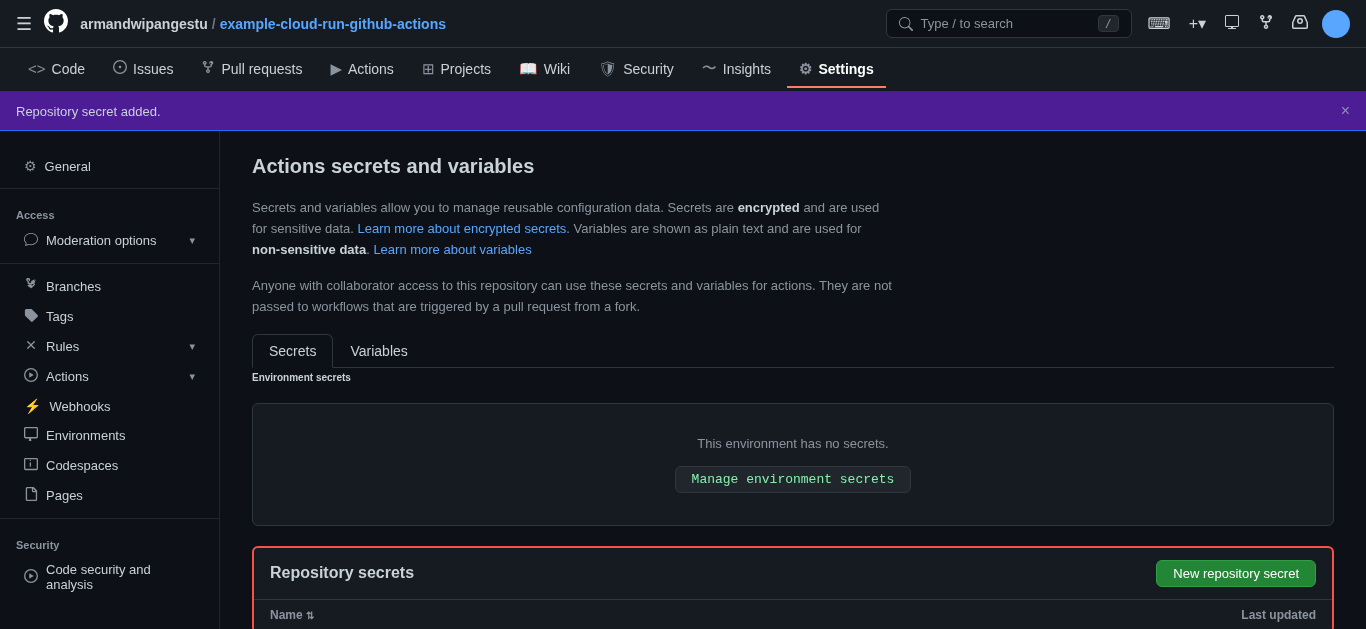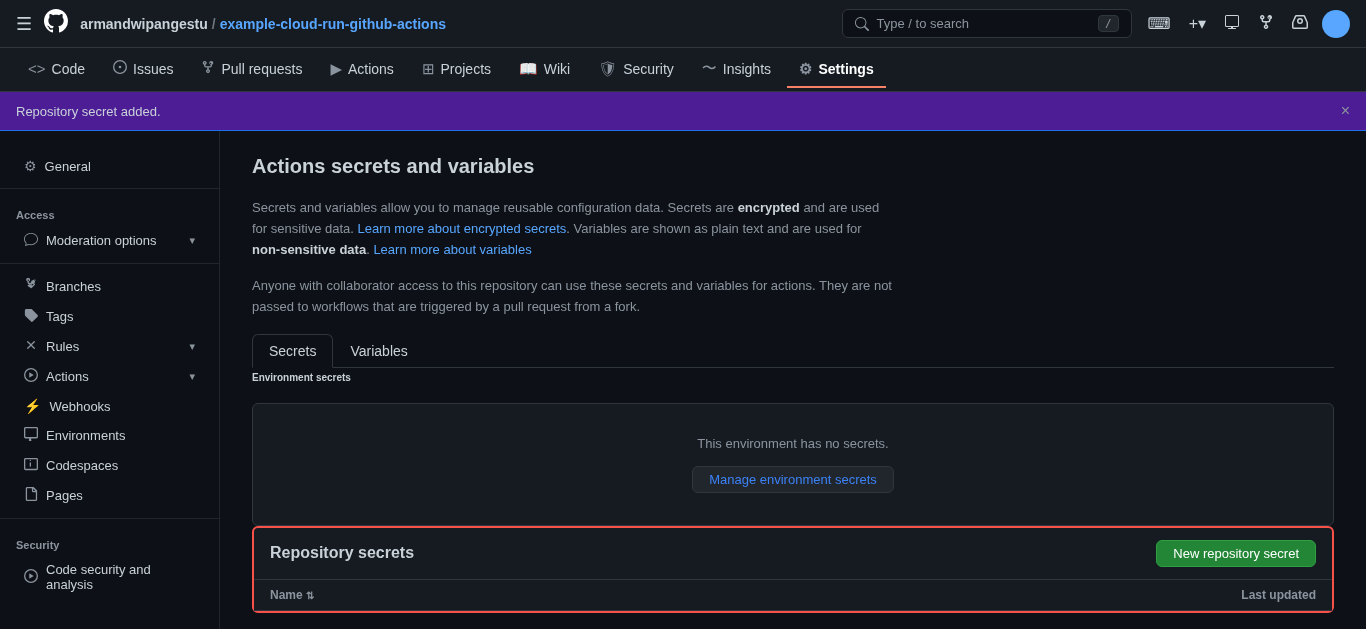--- a/index.html
+++ b/index.html
@@ -28,21 +28,21 @@
     .nav-breadcrumb a { color: #c9d1d9; text-decoration: none; }
     .nav-breadcrumb .sep { color: #6e7681; }
     .nav-breadcrumb .repo { color: #58a6ff; }
     .nav-search {
       margin-left: auto;
       background: #0d1117;
       border: 1px solid #30363d;
       border-radius: 6px;
       color: #8b949e;
       padding: 5px 12px;
-      width: 290px;
+      width: 246px;
       display: flex;
       align-items: center;
       gap: 8px;
       font-size: 13px;
       cursor: text;
     }
     .nav-search-kbd {
       margin-left: auto;
       background: #21262d;
       border: 1px solid #30363d;
@@ -188,39 +188,41 @@
     .section-title {
       font-size: 10px;
       font-weight: 600;
       color: #c9d1d9;
       margin-bottom: 20px;
     }
     .box {
       border: 1px solid #30363d;
       border-radius: 6px;
       background: #161b22;
+      margin-bottom: 20px;
     }
     .box-empty {
       padding: 32px;
       text-align: center;
       color: #8b949e;
       font-size: 13px;
     }
     .btn {
       padding: 5px 16px;
       border-radius: 6px;
       font-size: 13px;
       cursor: pointer;
       border: 1px solid;
       font-weight: 500;
     }
     .btn-secondary {
       background: #21262d;
       border-color: #30363d;
-      color: #3b82f6;
+      color: #86efac;
+      font-family: Liberation Mono, monospace;
     }
     .btn-primary {
       background: #238636;
       border-color: #2ea043;
       color: #fff;
       margin-left: 28px;
     }
 
     
     .repo-secrets-box {

